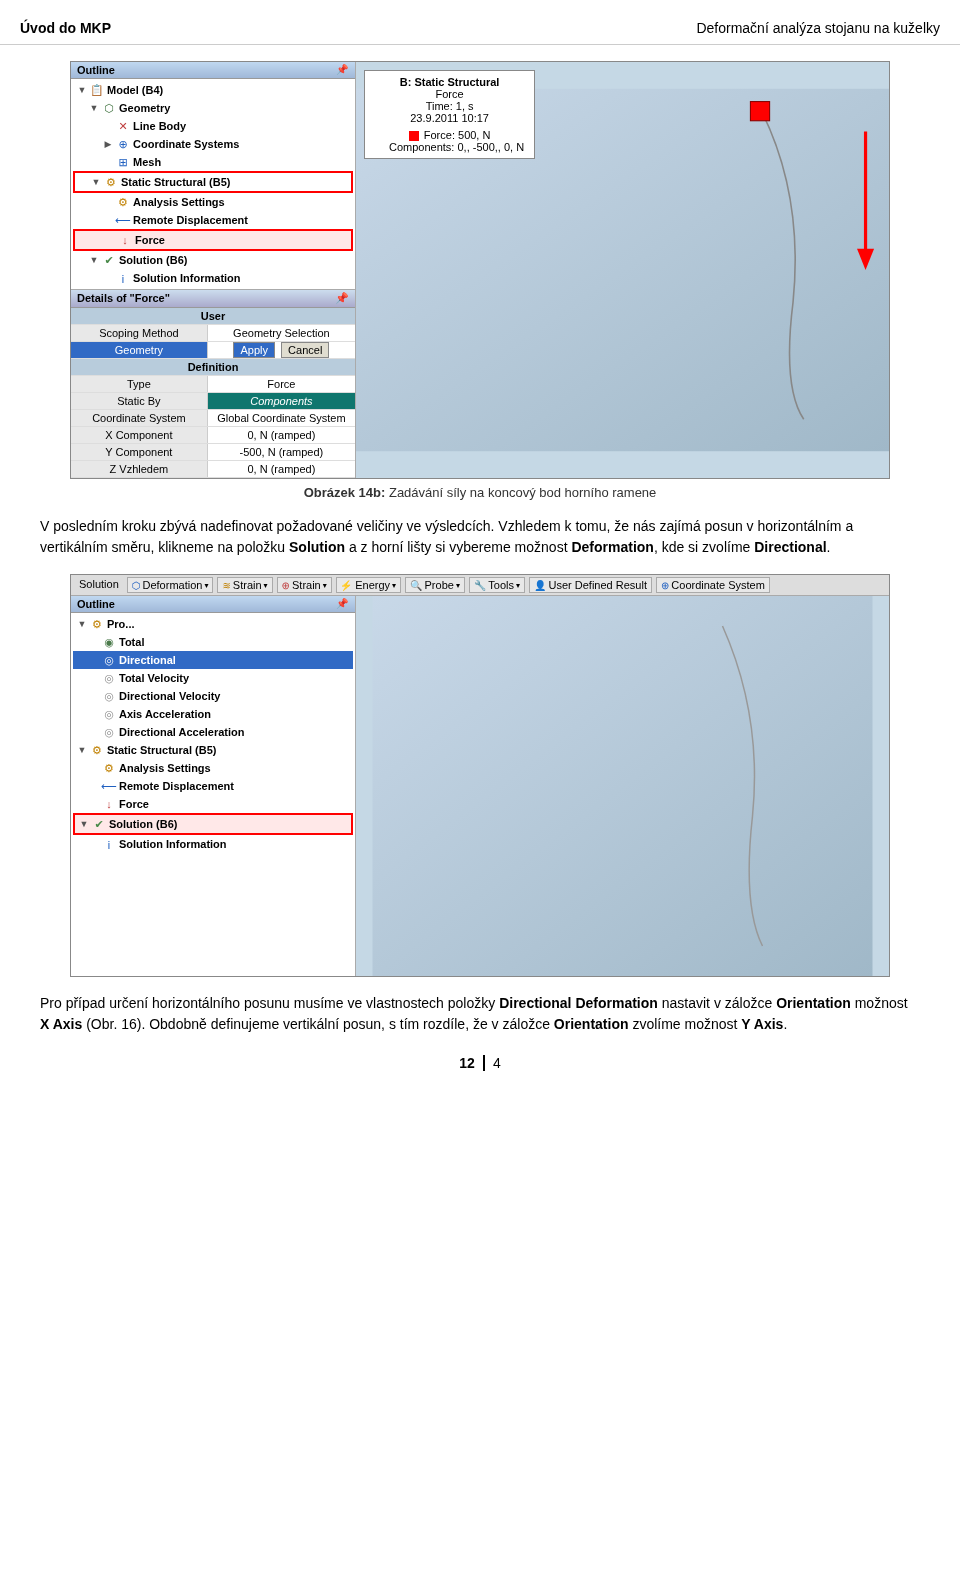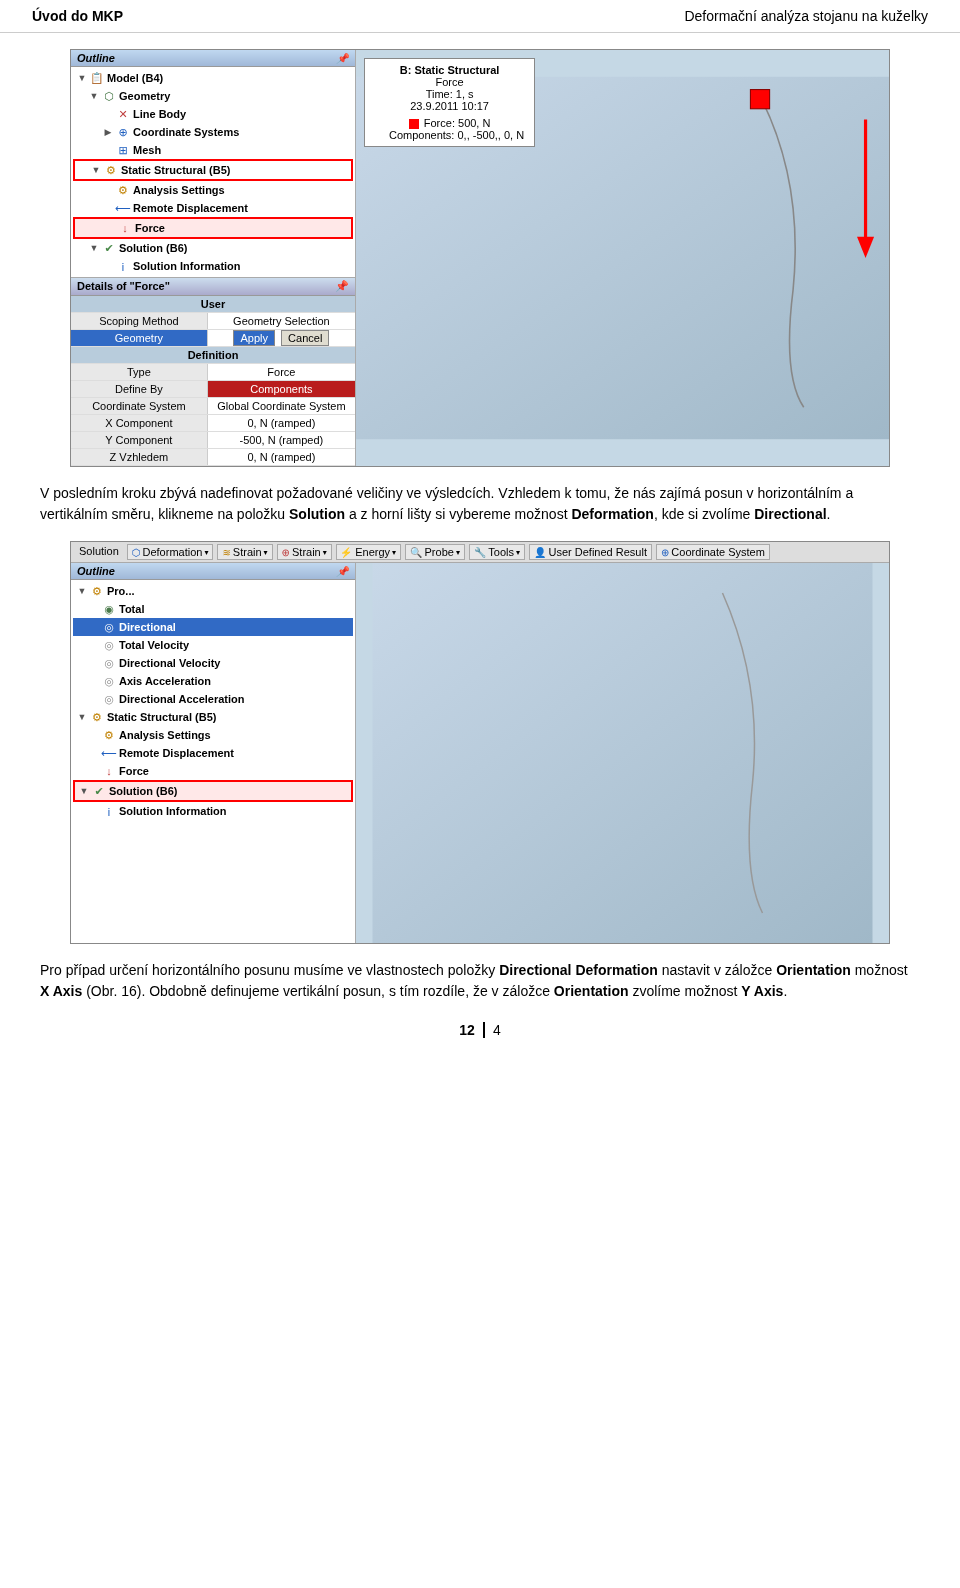--- a/index.html
+++ b/index.html
@@ -8,23 +8,24 @@
       font-size: 14px;
       background: #fff;
       color: #000;
       width: 960px;
       min-height: 1588px;
     }
     .header {
       display: flex;
       justify-content: space-between;
       align-items: flex-end;
-      padding: 8px 32px;
+      padding: 8px 20px;
       border-bottom: 1px solid #ccc;
       margin-bottom: 10px;
+      margin-top: 12px;
     }
     .header-left { font-weight: bold; font-size: 14px; }
     .header-right { font-size: 14px; }
     .content {
       padding: 0 40px;
     }
     .paragraph {
       margin-bottom: 12px;
       line-height: 1.5;
       font-size: 14px;
@@ -41,22 +42,21 @@
     }
     .figure-caption .bold { font-weight: bold; }
     .panel-titlebar {
       background: linear-gradient(to bottom, #c0d8f0, #a0b8d8);
       padding: 2px 6px;
       font-size: 11px;
       font-weight: bold;
       border-bottom: 1px solid #999;
       display: flex;
       justify-content: space-between;
-      align-items: flex-end;
-      font-style: italic;
+      align-items: flex-start;
     }
     .panel-titlebar .pin-icon { font-size: 10px; color: #555; }
     .tree-container {
       padding: 2px;
       background: #fff;
     }
 
     
     .footer {
       display: flex;
@@ -301,22 +301,22 @@
                 </td>
               </tr>
               <tr class="section-hdr">
                 <td colspan="2">Definition</td>
               </tr>
               <tr>
                 <td class="label-col">Type</td>
                 <td class="val-col">Force</td>
               </tr>
               <tr>
-                <td class="label-col">Define By</td>
-                <td class="val-col" style="background:#b91c1c;color:white;">Components</td>
+                <td class="label-col">Static By</td>
+                <td class="val-col" style="background:#0f766e;color:white;font-style:italic;">Components</td>
               </tr>
               <tr>
                 <td class="label-col">Coordinate System</td>
                 <td class="val-col">Global Coordinate System</td>
               </tr>
               <tr>
                 <td class="label-col">X Component</td>
                 <td class="val-col">0, N (ramped)</td>
               </tr>
               <tr>
@@ -358,20 +358,23 @@
 
             <path d="M 380 20 Q 420 100 410 200 Q 400 280 420 310" stroke="#888" stroke-width="1.5" fill="none"></path>
 
             <rect x="370" y="12" width="18" height="18" fill="red" stroke="#800" stroke-width="1"></rect>
 
             <line x1="478" y1="40" x2="478" y2="160" stroke="red" stroke-width="3"></line>
             <polygon points="478,170 470,150 486,150" fill="red"></polygon>
           </svg>
         </div>
       </div>
+    </div>
+    <div class="figure-caption">
+      <span class="bold">Obrázek 14b:</span><span> Zadávání síly na koncový bod horního ramene</span>
     </div>
   </div>
 
   <p class="paragraph">
     <span>V posledním kroku zbývá nadefinovat požadované veličiny ve výsledcích. Vzhledem k tomu, že nás zajímá posun v horizontálním a vertikálním směru, klikneme na položku </span><span class="bold">Solution</span><span> a z horní lišty si vybereme možnost </span><span class="bold">Deformation</span><span>, kde si zvolíme </span><span class="bold">Directional</span><span>.</span>
   </p>
 
   <div class="figure-block">
     <div class="screenshot-wrapper">
 

